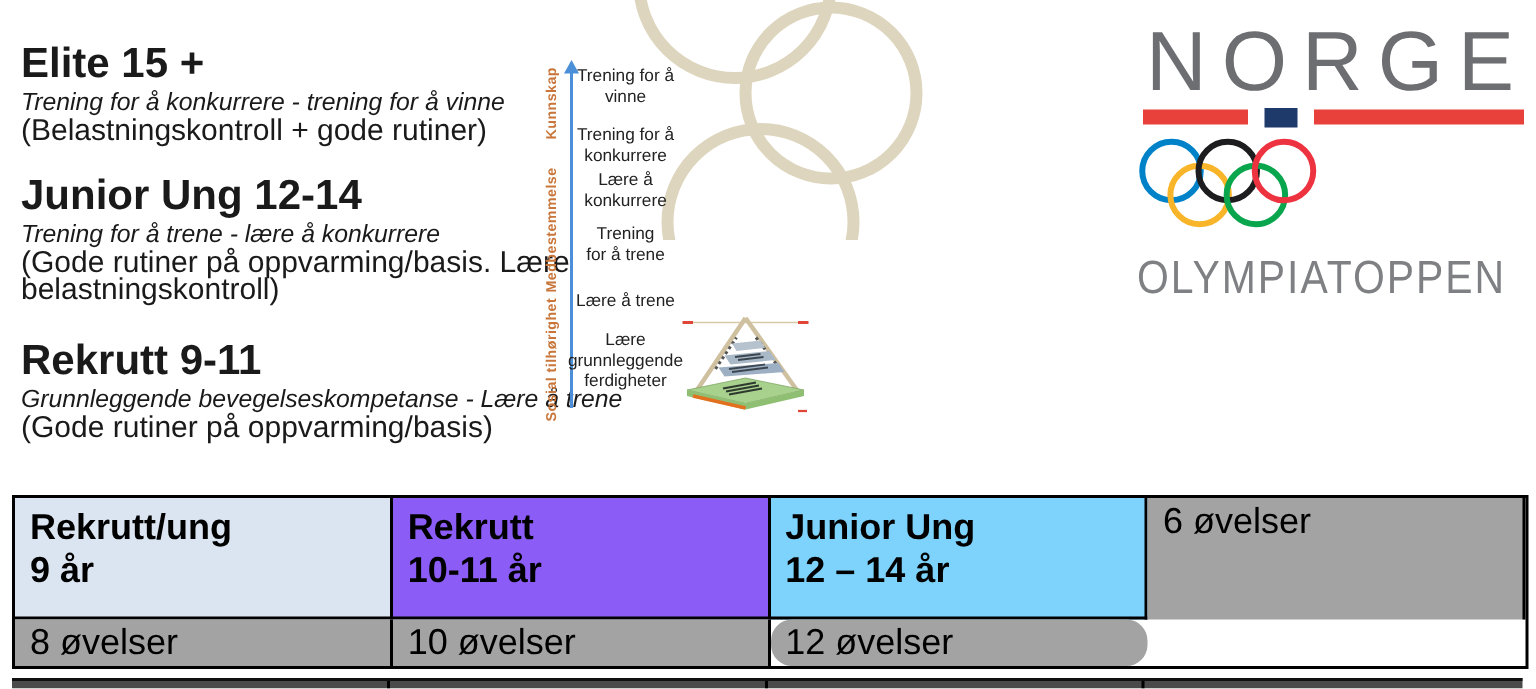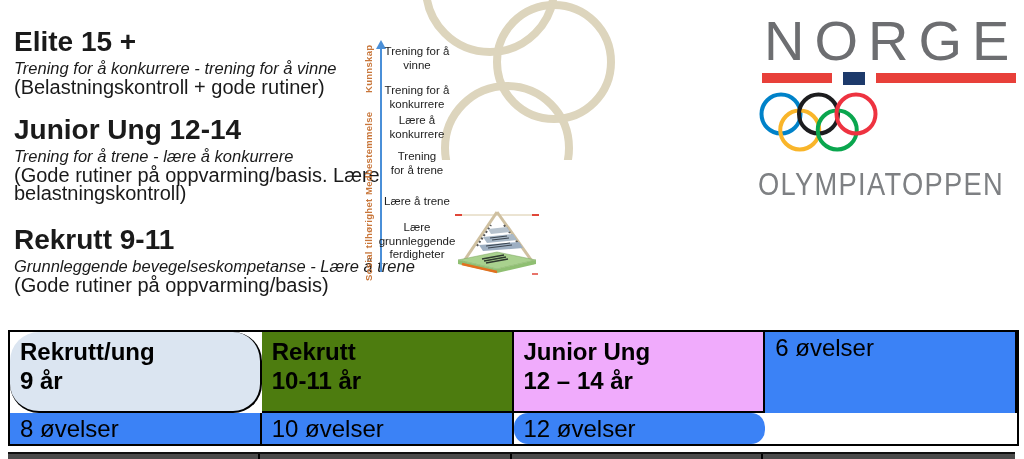--- a/index.html
+++ b/index.html
@@ -44,21 +44,21 @@
   .flag-red-2{flex:1;height:10px;}
   .rings-svg{position:absolute;left:758px;top:91px;}
   .org-word{position:absolute;left:758px;top:168px;font-size:31px;line-height:34px;font-weight:300;
     letter-spacing:1.5px;white-space:nowrap;transform:scaleX(.88);transform-origin:left top;}
   
   .tbl{position:absolute;left:8px;top:330px;width:1007px;display:grid;
     grid-template-columns:repeat(4,1fr);grid-template-rows:81px 31px;border:2px solid #000;}
   .th{border-right:2px solid #000;border-bottom:2px solid #000;padding:5px 10px 0 10px;
     font-size:24px;font-weight:bold;line-height:29px;white-space:pre-line;color:#000;}
   .th:nth-child(4){border-right:none;}
-  .td{border-right:2px solid #000;background:#3b82f6;font-size:24px;line-height:30px;padding:1px 10px 0 10px;color:#000;}
+  .td{border-right:2px solid #000;background:#a3a3a3;font-size:24px;line-height:30px;padding:1px 10px 0 10px;color:#000;}
   .td:last-child{border-right:none;border-radius:14px;}
   .tbl-partial{position:absolute;left:8px;top:452px;width:1007px;height:10px;display:grid;
     grid-template-columns:repeat(4,1fr);background:#4a4a4a;border-top:2px solid #101010;}
   .tbl-partial div{border-right:2px solid #000;}
   .tbl-partial div:last-child{border-right:none;}
 </style>
 </head>
 <body>
 
 <div id="canvas">
@@ -144,25 +144,25 @@
     <circle cx="23" cy="23" r="19.5" fill="none" stroke-width="4" stroke="#0082c9"></circle>
     <circle cx="41.75" cy="39" r="19.5" fill="none" stroke-width="4" stroke="#f9b52a"></circle>
     <circle cx="60.5" cy="23" r="19.5" fill="none" stroke-width="4" stroke="#1d1d1f"></circle>
     <circle cx="79.25" cy="39" r="19.5" fill="none" stroke-width="4" stroke="#0aa64e"></circle>
     <circle cx="98" cy="23" r="19.5" fill="none" stroke-width="4" stroke="#ee3340"></circle>
   </svg>
 
   <div class="org-word" style="color: rgb(126, 128, 131);">OLYMPIATOPPEN</div>
 
   <div class="tbl">
-    <div class="th" style="background: rgb(219, 229, 241); border-radius: 29px;">Rekrutt/ung
+    <div class="th" style="background: rgb(219, 229, 241);">Rekrutt/ung
 9 år</div>
-    <div class="th" style="background: #4d7c0f;">Rekrutt
+    <div class="th" style="background: #8b5cf6;">Rekrutt
 10-11 år</div>
-    <div class="th" style="background: #f0abfc;">Junior Ung
+    <div class="th" style="background: #7dd3fc;">Junior Ung
 12 – 14 år</div>
     <div class="td">6 øvelser</div>
     <div class="td">8 øvelser</div>
     <div class="td">10 øvelser</div>
     <div class="td">12 øvelser</div>
   </div>
 
   <div class="tbl-partial">
     <div></div>
     <div></div>

